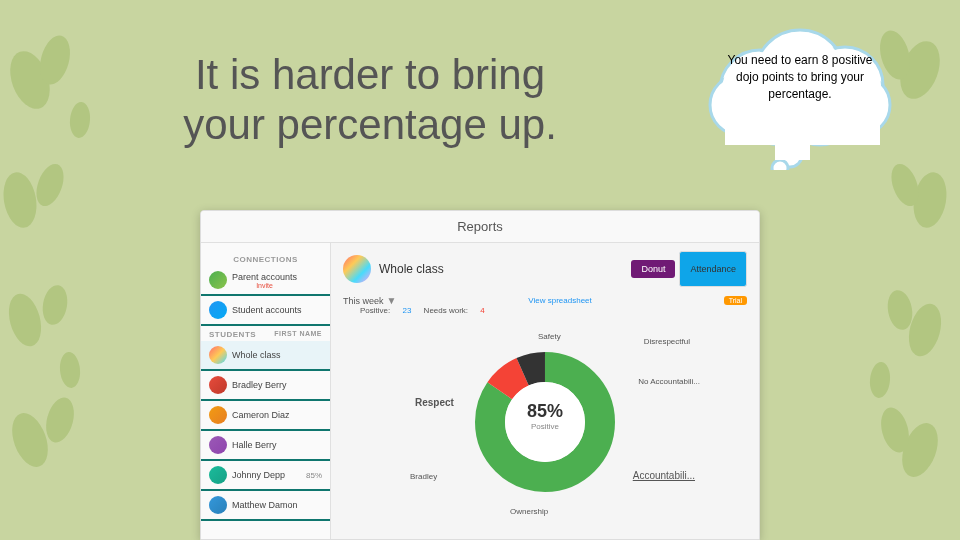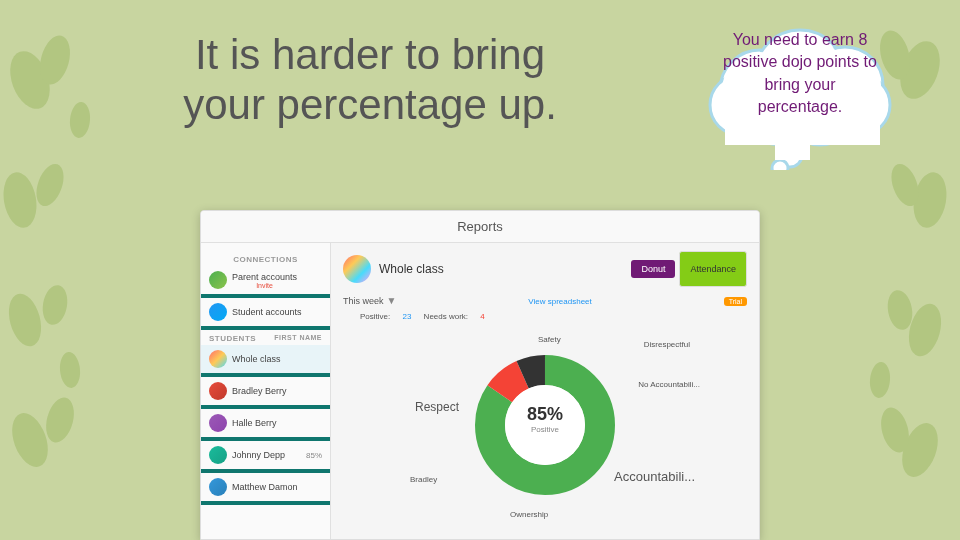--- a/index.html
+++ b/index.html
@@ -29,21 +29,21 @@
       height: 100%;
       display: flex;
       flex-direction: column;
       align-items: center;
       padding-top: 30px;
     }
 
     
     .title-section {
       display: flex;
-      align-items: flex-start;
+      align-items: center;
       justify-content: center;
       width: 100%;
       padding: 0 60px;
       margin-bottom: 20px;
     }
 
     .title-text {
       font-size: 42px;
       font-weight: 300;
       color: #555;
@@ -102,21 +102,21 @@
       text-transform: uppercase;
       padding: 4px 8px 2px;
       letter-spacing: 0.5px;
     }
 
     .sidebar-item {
       display: flex;
       align-items: center;
       padding: 5px 8px;
       cursor: pointer;
-      border-bottom: 4px solid #0f766e;
+      border-bottom: 2px solid #0f766e;
     }
 
     .sidebar-item.active {
       background: #e8f4f8;
     }
 
     .sidebar-avatar {
       width: 18px;
       height: 18px;
       border-radius: 50%;
@@ -191,36 +191,35 @@
       background: #701a75;
       color: white;
       border: none;
       padding: 4px 10px;
       border-radius: 3px;
       font-size: 9px;
       margin-right: 4px;
     }
 
     .btn-attendance {
-      background: #84cc16;
+      background: #0ea5e9;
       color: #333;
       border: 1px solid #ddd;
       padding: 12px 10px;
       border-radius: 3px;
       font-size: 9px;
     }
 
     
     .week-bar {
       display: flex;
-      align-items: flex-end;
+      align-items: center;
       justify-content: space-between;
       font-size: 9px;
       color: #555;
-      margin-bottom: 6px;
     }
 
     .this-week {
       display: flex;
       align-items: center;
       gap: 3px;
     }
 
     .week-arrow {
       color: #888;
@@ -336,21 +335,21 @@
         <circle cx="120" cy="100" r="33" fill="white"></circle>
         <circle cx="160" cy="95" r="28" fill="white"></circle>
         <circle cx="40" cy="95" r="28" fill="white"></circle>
 
         <circle cx="90" cy="145" r="12" fill="white" stroke="#a8d8ea" stroke-width="3"></circle>
         <circle cx="80" cy="158" r="8" fill="white" stroke="#a8d8ea" stroke-width="3"></circle>
 
         <rect x="75" y="130" width="35" height="20" fill="white"></rect>
       </svg>
       
-      <div style="position:absolute; top:19px; left:20px; width:160px; text-align:center; font-size:16px; color:#701a75; line-height:1.4;">
+      <div style="position:absolute; top:42px; left:20px; width:160px; text-align:center; font-size:12px; color:#000000; line-height:1.4;">
         <span>You need to earn 8 positive dojo points to bring your percentage.</span>
       </div>
     </div>
   </div>
 
   <div class="app-screenshot">
 
     <div class="reports-header">
       <span>Reports</span>
     </div>
@@ -381,20 +380,24 @@
         <div class="sidebar-item active">
           <div class="sidebar-avatar" style="background: linear-gradient(135deg, #ff6b6b, #feca57, #48dbfb);"></div>
           <span class="sidebar-item-text">Whole class</span>
         </div>
 
         <div class="sidebar-item">
           <div class="sidebar-avatar" style="background: linear-gradient(135deg, #e74c3c, #c0392b);"></div>
           <span class="sidebar-item-text">Bradley Berry</span>
         </div>
 
+        <div class="sidebar-item">
+          <div class="sidebar-avatar" style="background: linear-gradient(135deg, #f39c12, #e67e22);"></div>
+          <span class="sidebar-item-text">Cameron Diaz</span>
+        </div>
 
         <div class="sidebar-item">
           <div class="sidebar-avatar" style="background: linear-gradient(135deg, #9b59b6, #8e44ad);"></div>
           <span class="sidebar-item-text">Halle Berry</span>
         </div>
 
         <div class="sidebar-item">
           <div class="sidebar-avatar" style="background: linear-gradient(135deg, #1abc9c, #16a085);"></div>
           <span class="sidebar-item-text">Johnny Depp</span>
           <span class="student-pct">85%</span>
@@ -437,30 +440,30 @@
             
             <div style="position:absolute; top:-15px; left:68px; font-size:8px; color:#555;">
               <span>Safety</span>
             </div>
             <div style="position:absolute; top:-10px; right:-70px; font-size:8px; color:#555;">
               <span>Disrespectful</span>
             </div>
             <div style="position:absolute; top:30px; right:-80px; font-size:8px; color:#555;">
               <span>No Accountabili...</span>
             </div>
-            <div style="position:absolute; top:50px; left:-55px; font-size:12px; color:#555;">
+            <div style="position:absolute; top:50px; left:-55px; font-size:10px; color:#555;font-weight:bold;">
               <span>Respect</span>
             </div>
             <div style="position:absolute; bottom:20px; left:-60px; font-size:8px; color:#555;">
               <span>Bradley</span>
             </div>
             <div style="position:absolute; bottom:-15px; left:40px; font-size:8px; color:#555;">
               <span>Ownership</span>
             </div>
-            <div style="position:absolute; bottom:20px; right:-75px; font-size:13px; color:#555;">
+            <div style="position:absolute; bottom:20px; right:-75px; font-size:10px; color:#555;text-decoration:underline;">
               <span>Accountabili...</span>
             </div>
 
             
             <svg width="150" height="150" viewBox="0 0 150 150" xmlns="http://www.w3.org/2000/svg">
 
               <circle cx="75" cy="75" r="55" fill="none" stroke="#4CAF50" stroke-width="30" stroke-dasharray="292 345" stroke-dashoffset="0" transform="rotate(-90 75 75)"></circle>
 
               <circle cx="75" cy="75" r="55" fill="none" stroke="#f44336" stroke-width="30" stroke-dasharray="30 345" stroke-dashoffset="-292" transform="rotate(-90 75 75)"></circle>
 

